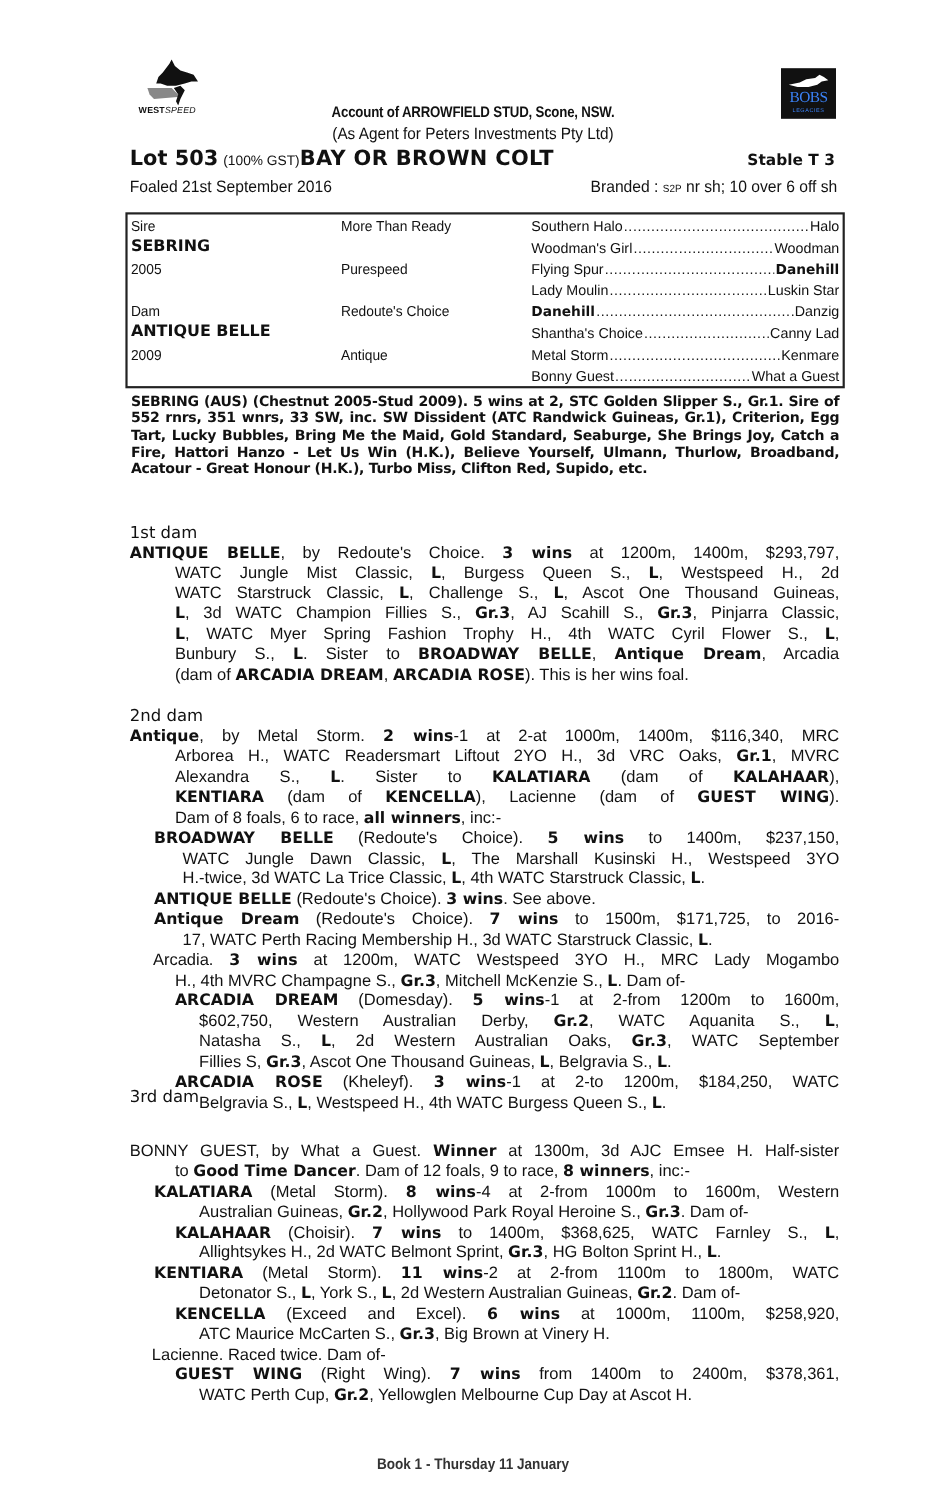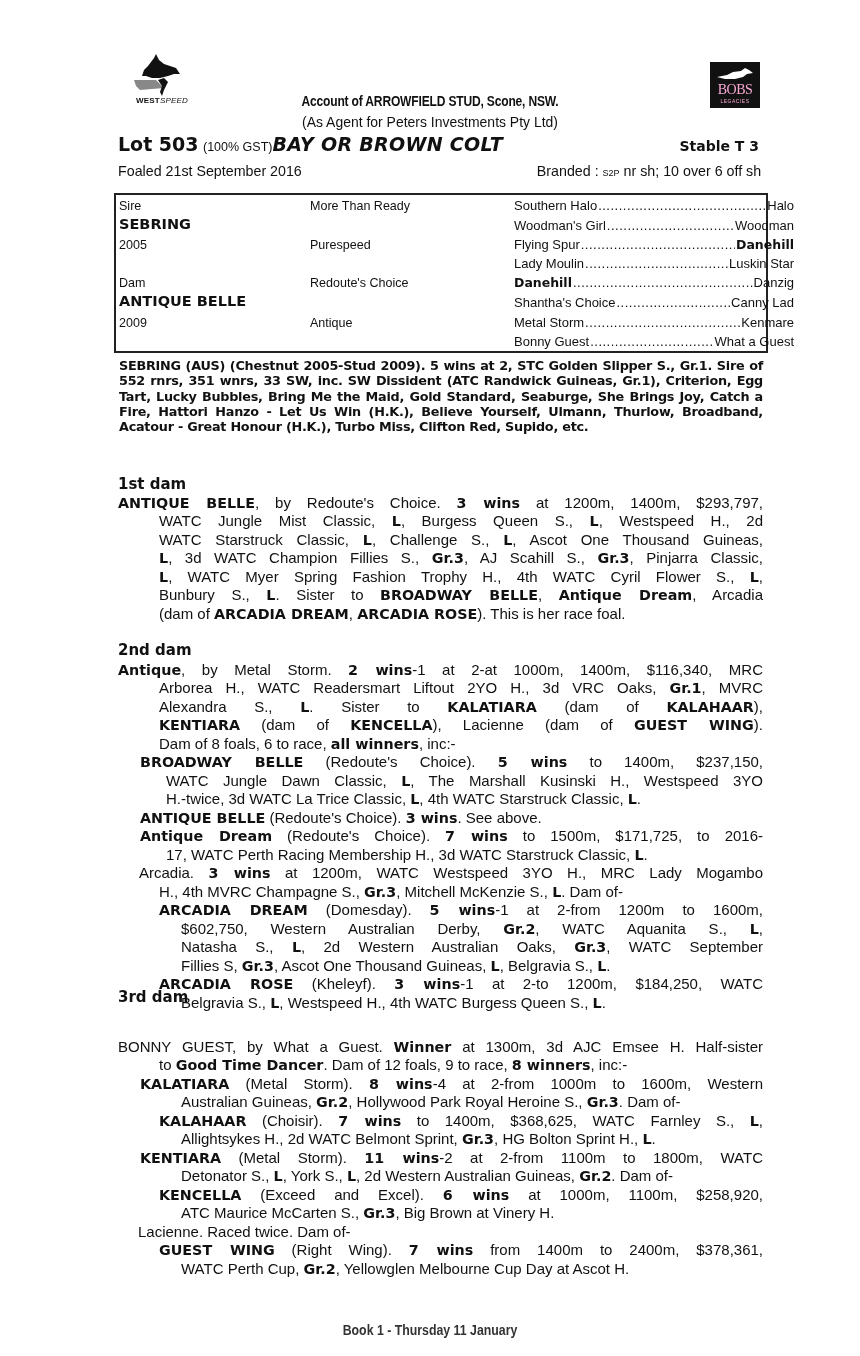--- a/index.html
+++ b/index.html
@@ -1,44 +1,44 @@
 <!DOCTYPE html>
 <html><head>
 <meta charset="utf-8">
 <style>
   html, body { margin:0; padding:0; background:#ffffff; }
   body { width:860px; height:1356px; position:relative; overflow:hidden; color:#111; font-family:"Liberation Sans", sans-serif; }
   .abs { position:absolute; }
   .logo-west { left:126px; top:52px; width:60px; height:58px; }
-  .logo-west-text { position:absolute; left:0; top:44px; width:62px; font-family:"Liberation Sans", sans-serif; font-size:8px; font-weight:bold; letter-spacing:0.2px;margin-left:10px; }
+  .logo-west-text { position:absolute; left:0; top:44px; width:62px; font-family:"Liberation Sans", sans-serif; font-size:8px; font-weight:bold; letter-spacing:0.2px; }
   .logo-west-text i { font-weight:normal; }
-  .logo-bobs { left:710px; top:62px; width:50px; height:46px; background:#111; color:#f9a8d4; text-align:center; }
+  .logo-bobs { left:710px; top:62px; width:50px; height:46px; background:#111; color:#3b82f6; text-align:center; }
   .logo-bobs .bobs-word { position:absolute; left:0; right:0; top:20px; font-family:"Liberation Serif", serif; font-size:14px; letter-spacing:-0.5px; }
   .logo-bobs .bobs-sub { position:absolute; left:0; right:0; top:36px; font-size:5px; letter-spacing:0.5px; }
   .account { left:0; width:860px; top:93px; text-align:center; font-family:"Liberation Sans", sans-serif; font-weight:bold; font-size:14px; transform:scaleX(0.86); letter-spacing:-0.2px; }
   .agent { left:0; width:860px; top:113px; text-align:center; font-size:15px; transform:scaleX(0.93); }
   .lotline { left:118px; top:133px; width:645px; height:26px; }
   .lot-num { font-family:"DejaVu Sans", sans-serif; font-weight:bold; font-size:19px; }
   .lot-gst { font-size:12.5px; }
-  .lot-title { font-family:"DejaVu Sans", sans-serif; font-weight:bold; font-size:19px; letter-spacing:0.3px;font-style:italic; }
+  .lot-title { font-family:"DejaVu Sans", sans-serif; font-weight:bold; font-size:19px; letter-spacing:0.3px; }
   .stable { position:absolute; right:4px; top:5px; font-family:"DejaVu Sans", sans-serif; font-weight:bold; font-size:14px; }
   .foaled { left:118px; top:162px; font-size:15px; transform-origin:left; transform:scaleX(0.95); }
   .branded { right:100px; top:162px; font-size:15px; text-align:right; transform-origin:right; transform:scaleX(0.95); }
   .branded .brand-mark { font-size:9.5px; }
   .ped-box { left:114px; top:193px; width:650px; height:156px; border:2px solid #222; box-sizing:content-box; }
   .ped-cell { position:absolute; font-size:13.2px; white-space:nowrap; transform-origin:left; transform:scaleX(0.95); }
   .ped-bold { font-family:"DejaVu Sans", sans-serif; font-weight:bold; font-size:14.5px; transform:none; }
-  .gg-row { position:absolute; left:367px; width:280px; font-size:13px; display:flex; white-space:nowrap;margin-left:31px; }
+  .gg-row { position:absolute; left:367px; width:280px; font-size:13px; display:flex; white-space:nowrap; }
   .gg-row .nm { flex:0 0 auto; }
   .gg-row .dots { flex:1 1 auto; overflow:hidden; letter-spacing:0.5px; margin:0 1px; }
   .gg-row .dots::before { content:"........................................................................................................"; }
   .gg-row .sr { flex:0 0 auto; }
   .gg-bold { font-family:"DejaVu Sans", sans-serif; font-weight:bold; font-size:12.5px; }
   .sire-para { left:119px; top:358px; width:644px; font-family:"DejaVu Sans", sans-serif; font-weight:bold; font-size:12.8px; line-height:15.3px; text-align:justify; letter-spacing:-0.25px; }
-  .sec-head { position:absolute; left:118px; font-family:"DejaVu Sans", sans-serif; font-weight:bold; font-size:15px; }
+  .sec-head { position:absolute; left:118px; font-family:"DejaVu Sans", sans-serif; font-weight:normal; font-size:15px; }
   .ln { position:absolute; height:19px; font-size:15px; line-height:19px; white-space:nowrap; text-align:justify; text-align-last:justify; }
   .ln.last { text-align-last:left; }
   .ln b, .b { font-family:"DejaVu Sans", sans-serif; font-weight:bold; font-size:14.3px; }
   .footer { left:0; width:860px; top:1322px; text-align:center; font-weight:bold; font-size:14px; color:#333; transform:scaleX(0.88); }
 </style>
 </head>
 <body>
 
 <div class="abs logo-west">
   <svg width="60" height="44" viewBox="0 0 60 44">
@@ -126,21 +126,21 @@
 <div class="abs sire-para">SEBRING (AUS) (Chestnut 2005-Stud 2009). 5 wins at 2, STC Golden Slipper S., Gr.1. Sire of 552 rnrs, 351 wnrs, 33 SW, inc. SW Dissident (ATC Randwick Guineas, Gr.1), Criterion, Egg Tart, Lucky Bubbles, Bring Me the Maid, Gold Standard, Seaburge, She Brings Joy, Catch a Fire, Hattori Hanzo - Let Us Win (H.K.), Believe Yourself, Ulmann, Thurlow, Broadband, Acatour - Great Honour (H.K.), Turbo Miss, Clifton Red, Supido, etc.</div>
 
 <div class="sec-head" id="h-first" style="top: 475px;">1st dam</div>
 <div id="sec-first">
     <div class="ln" style="left: 118px; top: 493px; width: 645px;"><b>ANTIQUE BELLE</b><span>, by Redoute's Choice. </span><b>3 wins</b><span> at 1200m, 1400m, $293,797,</span></div>
     <div class="ln" style="left: 159px; top: 511px; width: 604px;"><span>WATC Jungle Mist Classic, </span><b>L</b><span>, Burgess Queen S., </span><b>L</b><span>, Westspeed H., 2d</span></div>
     <div class="ln" style="left: 159px; top: 530px; width: 604px;"><span>WATC Starstruck Classic, </span><b>L</b><span>, Challenge S., </span><b>L</b><span>, Ascot One Thousand Guineas,</span></div>
     <div class="ln" style="left: 159px; top: 548px; width: 604px;"><b>L</b><span>, 3d WATC Champion Fillies S., </span><b>Gr.3</b><span>, AJ Scahill S., </span><b>Gr.3</b><span>, Pinjarra Classic,</span></div>
     <div class="ln" style="left: 159px; top: 567px; width: 604px;"><b>L</b><span>, WATC Myer Spring Fashion Trophy H., 4th WATC Cyril Flower S., </span><b>L</b><span>,</span></div>
     <div class="ln" style="left: 159px; top: 585px; width: 604px;"><span>Bunbury S., </span><b>L</b><span>. Sister to </span><b>BROADWAY BELLE</b><span>, </span><b>Antique Dream</b><span>, Arcadia</span></div>
-    <div class="ln last" style="left: 159px; top: 604px; width: 604px;"><span>(dam of </span><b>ARCADIA DREAM</b><span>, </span><b>ARCADIA ROSE</b><span>). This is her race foal.</span></div>
+    <div class="ln last" style="left: 159px; top: 604px; width: 604px;"><span>(dam of </span><b>ARCADIA DREAM</b><span>, </span><b>ARCADIA ROSE</b><span>). This is her wins foal.</span></div>
   </div>
 
 <div class="sec-head" id="h-second" style="top: 641px;">2nd dam</div>
 <div id="sec-second">
     <div class="ln" style="left: 118px; top: 660px; width: 645px;"><b>Antique</b><span>, by Metal Storm. </span><b>2 wins</b><span>-1 at 2-at 1000m, 1400m, $116,340, MRC</span></div>
     <div class="ln" style="left: 159px; top: 678px; width: 604px;"><span>Arborea H., WATC Readersmart Liftout 2YO H., 3d VRC Oaks, </span><b>Gr.1</b><span>, MVRC</span></div>
     <div class="ln" style="left: 159px; top: 697px; width: 604px;"><span>Alexandra S., </span><b>L</b><span>. Sister to </span><b>KALATIARA</b><span> (dam of </span><b>KALAHAAR</b><span>),</span></div>
     <div class="ln" style="left: 159px; top: 715px; width: 604px;"><b>KENTIARA</b><span> (dam of </span><b>KENCELLA</b><span>), Lacienne (dam of </span><b>GUEST WING</b><span>).</span></div>
     <div class="ln last" style="left: 159px; top: 734px; width: 604px;"><span>Dam of 8 foals, 6 to race, </span><b>all winners</b><span>, inc:-</span></div>
     <div class="ln" style="left: 140px; top: 752px; width: 623px;"><b>BROADWAY BELLE</b><span> (Redoute's Choice). </span><b>5 wins</b><span> to 1400m, $237,150,</span></div>

